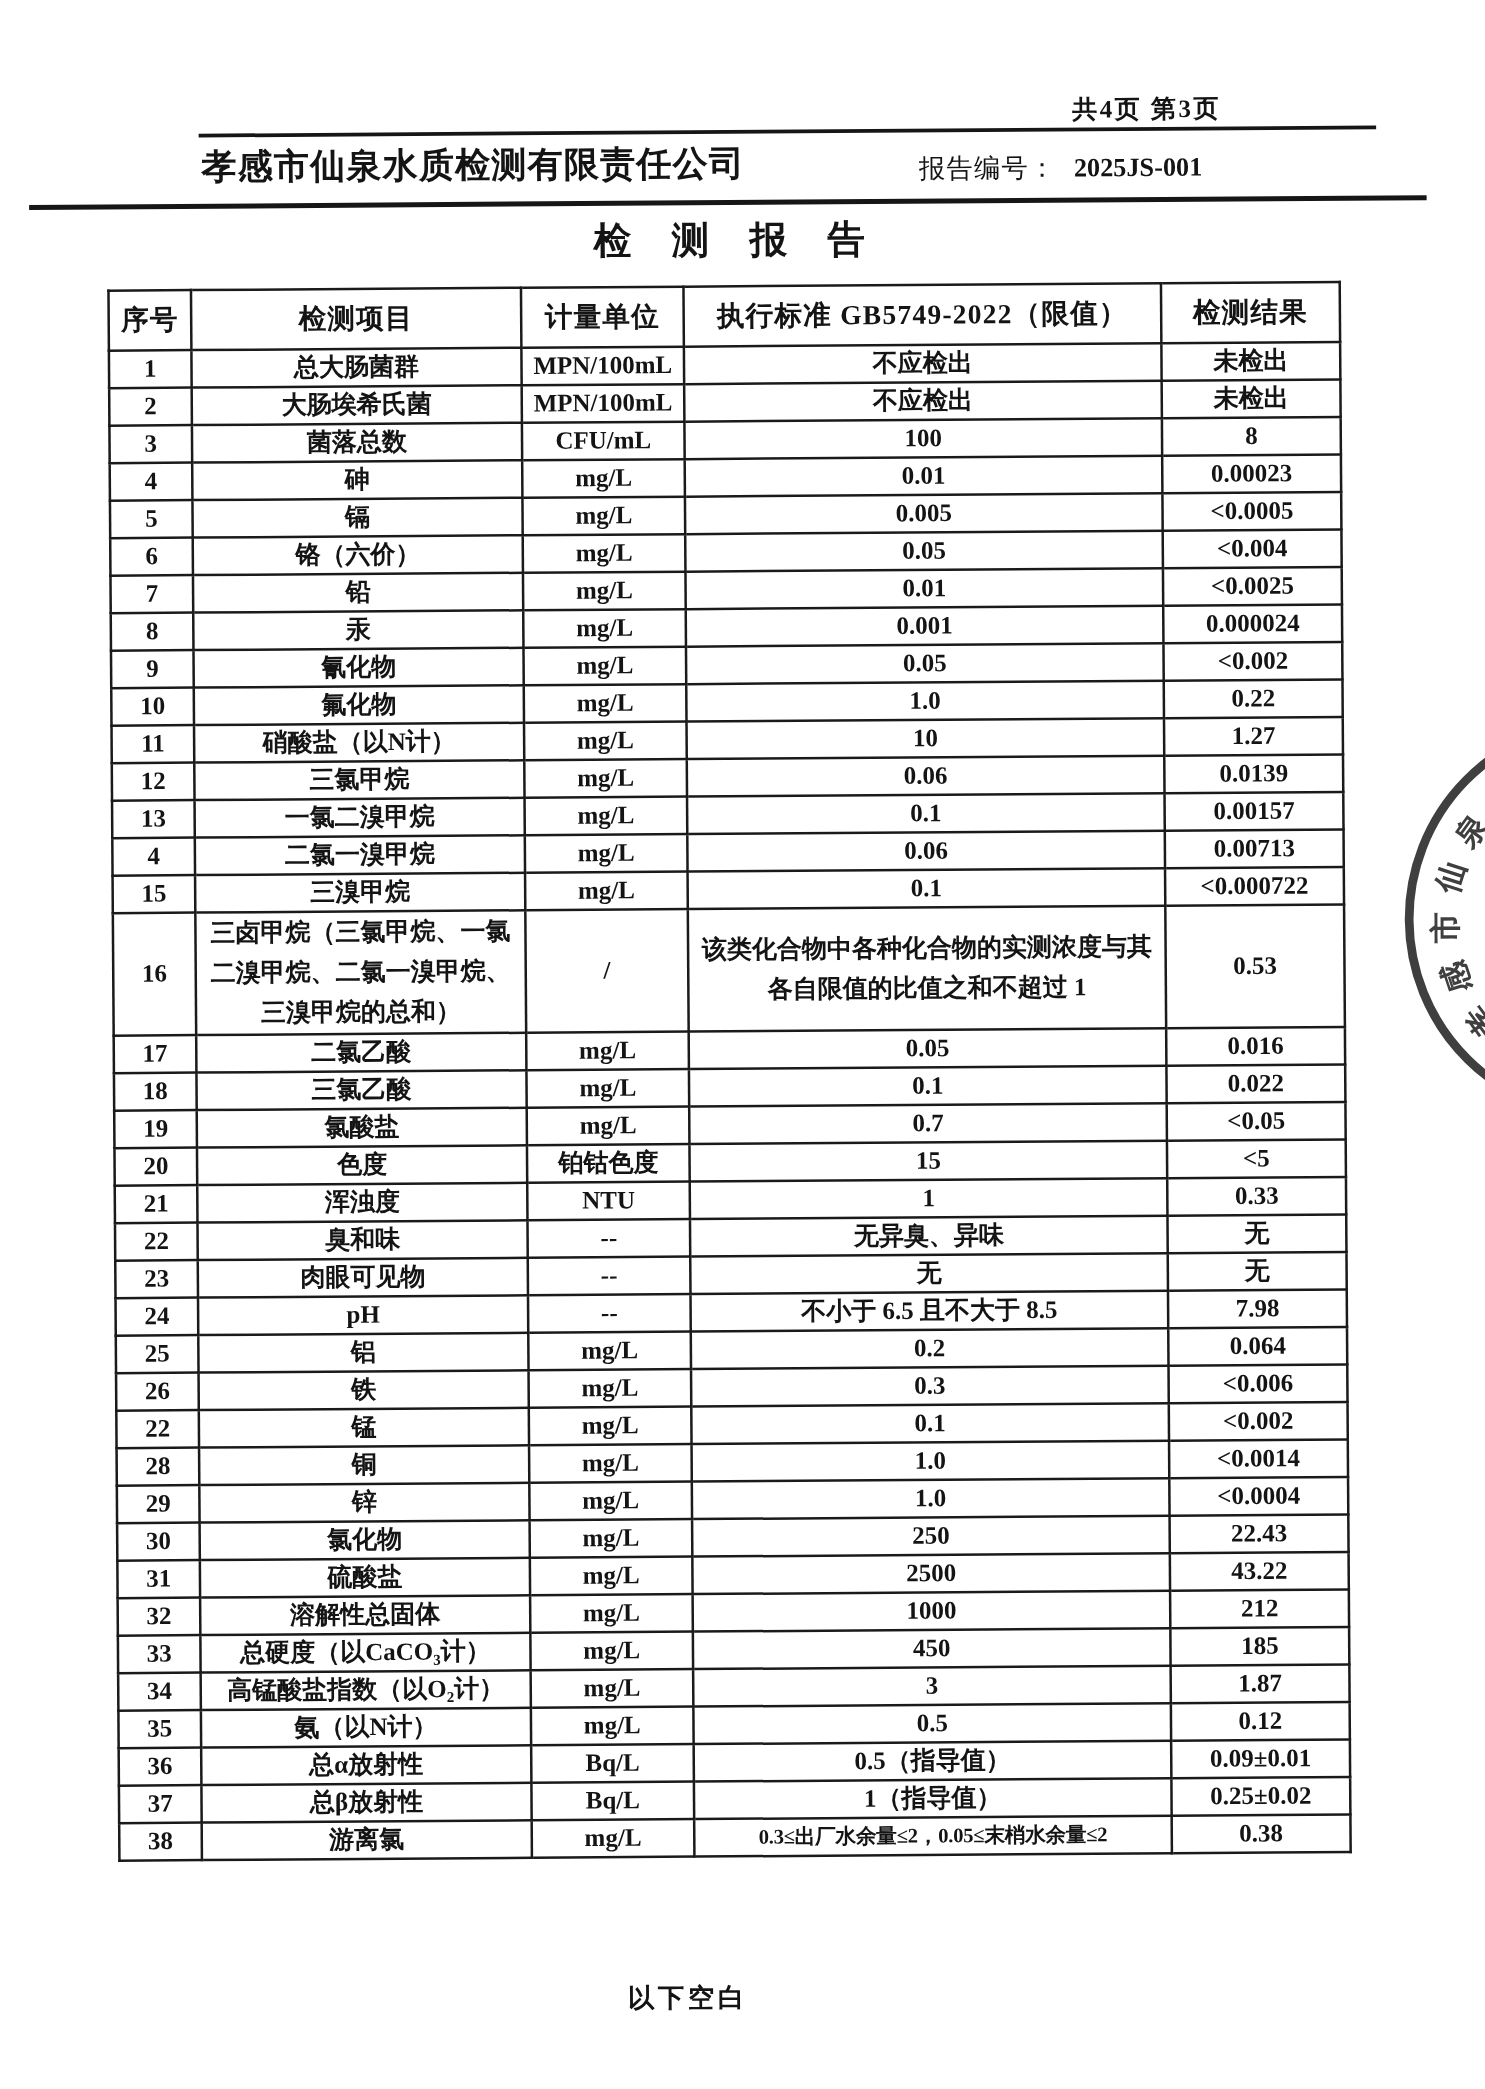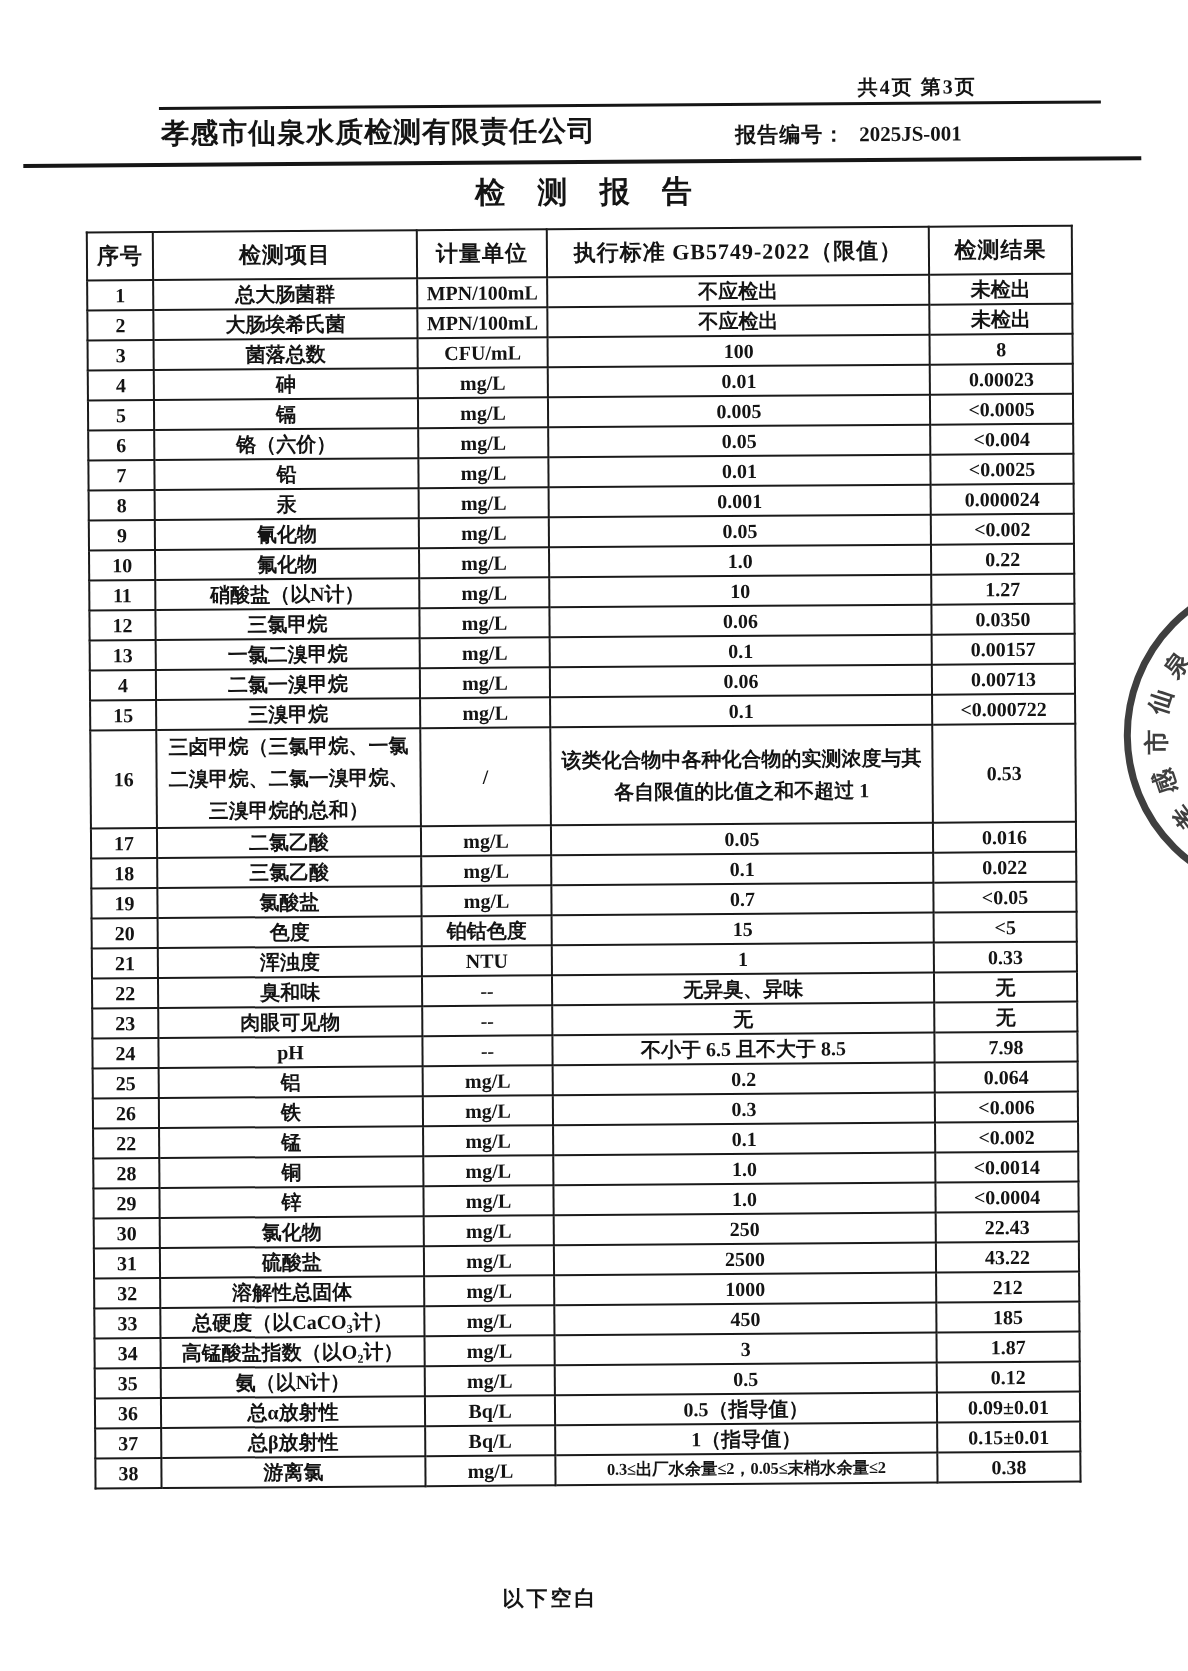--- a/index.html
+++ b/index.html
@@ -31,21 +31,21 @@
     position:absolute;left:166px;top:112px;
     font-family:"Liberation Sans","DejaVu Sans",sans-serif;
     font-weight:700;font-size:28px;letter-spacing:1px;
   }
   .report-no{
     position:absolute;left:740px;top:122px;
     font-size:21px;
   }
   .report-no .lbl{
     font-family:"Liberation Sans","DejaVu Sans",sans-serif;
-    font-weight:700;letter-spacing:1px;
+    font-weight:400;letter-spacing:1px;
   }
   .report-no .num{
     font-family:"Liberation Serif","DejaVu Serif",serif;
     font-weight:600;margin-left:14px;text-align:center;
   }
   .rule-thick{
     position:absolute;left:28px;top:160px;width:1118px;height:4px;
     background:#161616;
   }
   .title{
@@ -214,21 +214,21 @@
           <td>硝酸盐（以N计）</td>
           <td>mg/L</td>
           <td>10</td>
           <td>1.27</td>
         </tr>
         <tr>
           <td>12</td>
           <td>三氯甲烷</td>
           <td>mg/L</td>
           <td>0.06</td>
-          <td>0.0350</td>
+          <td>0.0139</td>
         </tr>
         <tr>
           <td>13</td>
           <td>一氯二溴甲烷</td>
           <td>mg/L</td>
           <td>0.1</td>
           <td>0.00157</td>
         </tr>
         <tr>
           <td>4</td>
@@ -389,21 +389,21 @@
           <td>总α放射性</td>
           <td>Bq/L</td>
           <td>0.5（指导值）</td>
           <td>0.09±0.01</td>
         </tr>
         <tr>
           <td>37</td>
           <td>总β放射性</td>
           <td>Bq/L</td>
           <td>1（指导值）</td>
-          <td>0.15±0.01</td>
+          <td>0.25±0.02</td>
         </tr>
         <tr>
           <td>38</td>
           <td>游离氯</td>
           <td>mg/L</td>
           <td class="small">0.3≤出厂水余量≤2，0.05≤末梢水余量≤2</td>
           <td>0.38</td>
         </tr>
       </tbody>
   </table>

